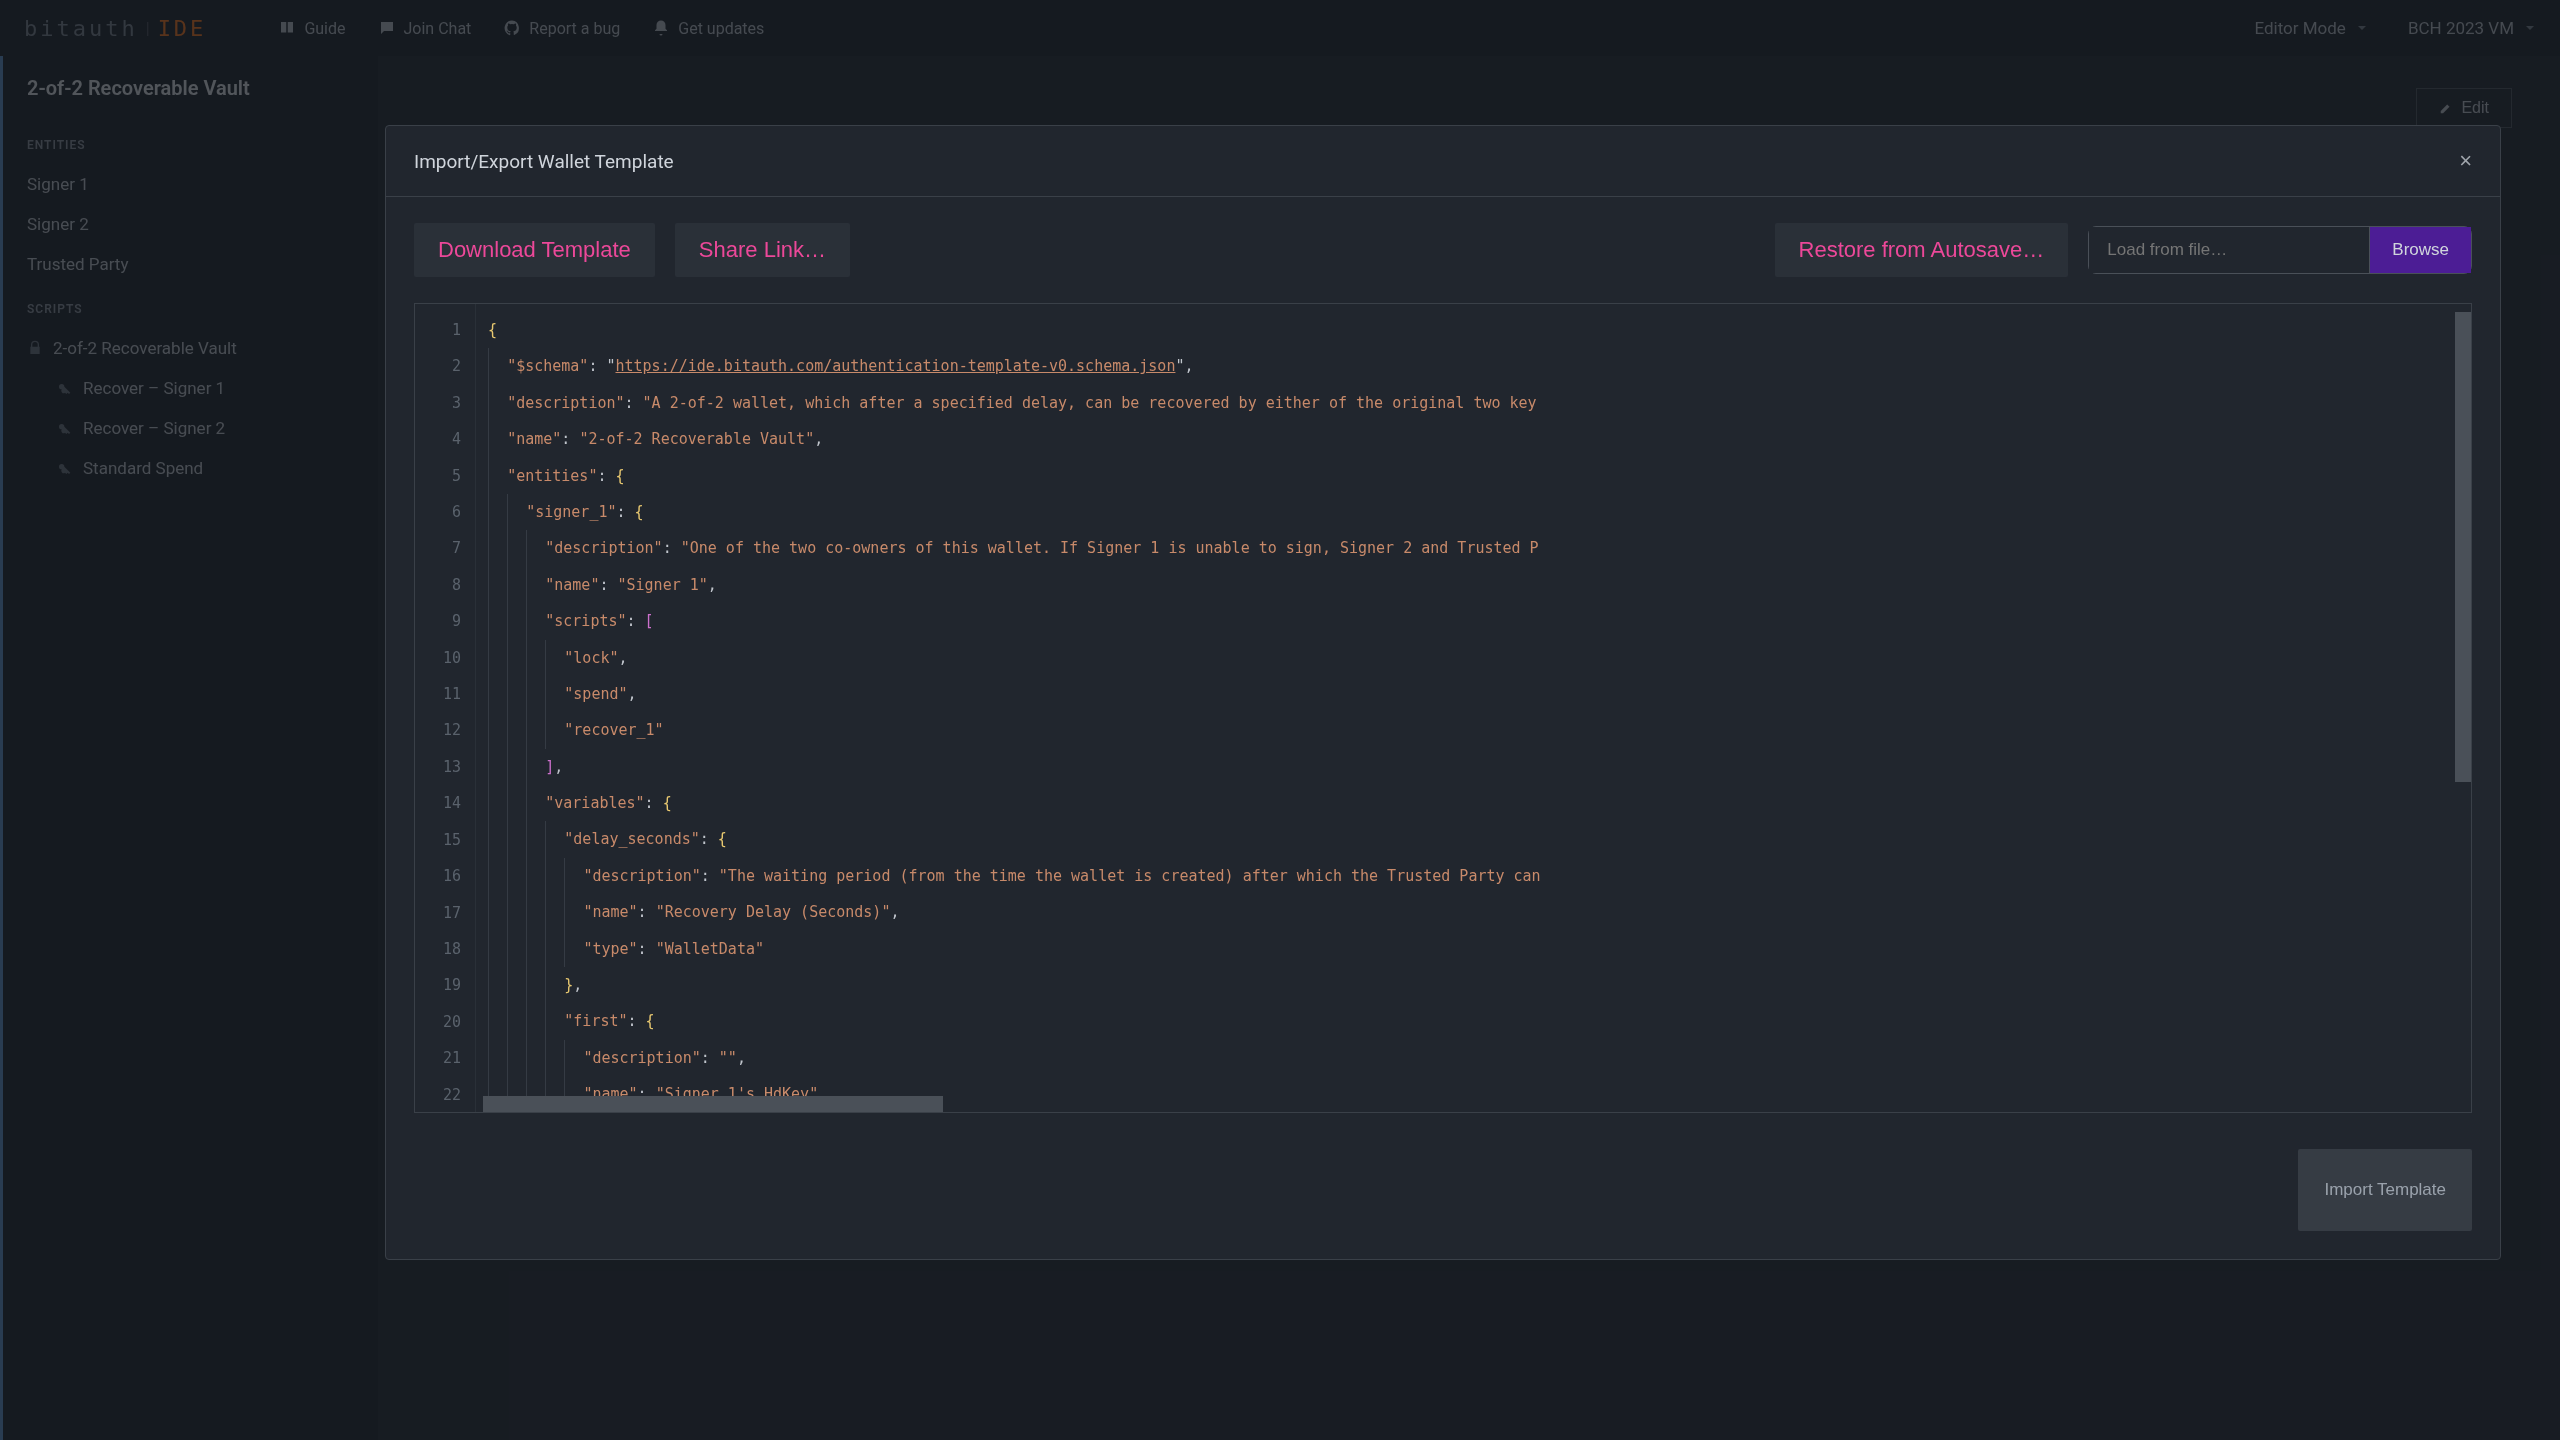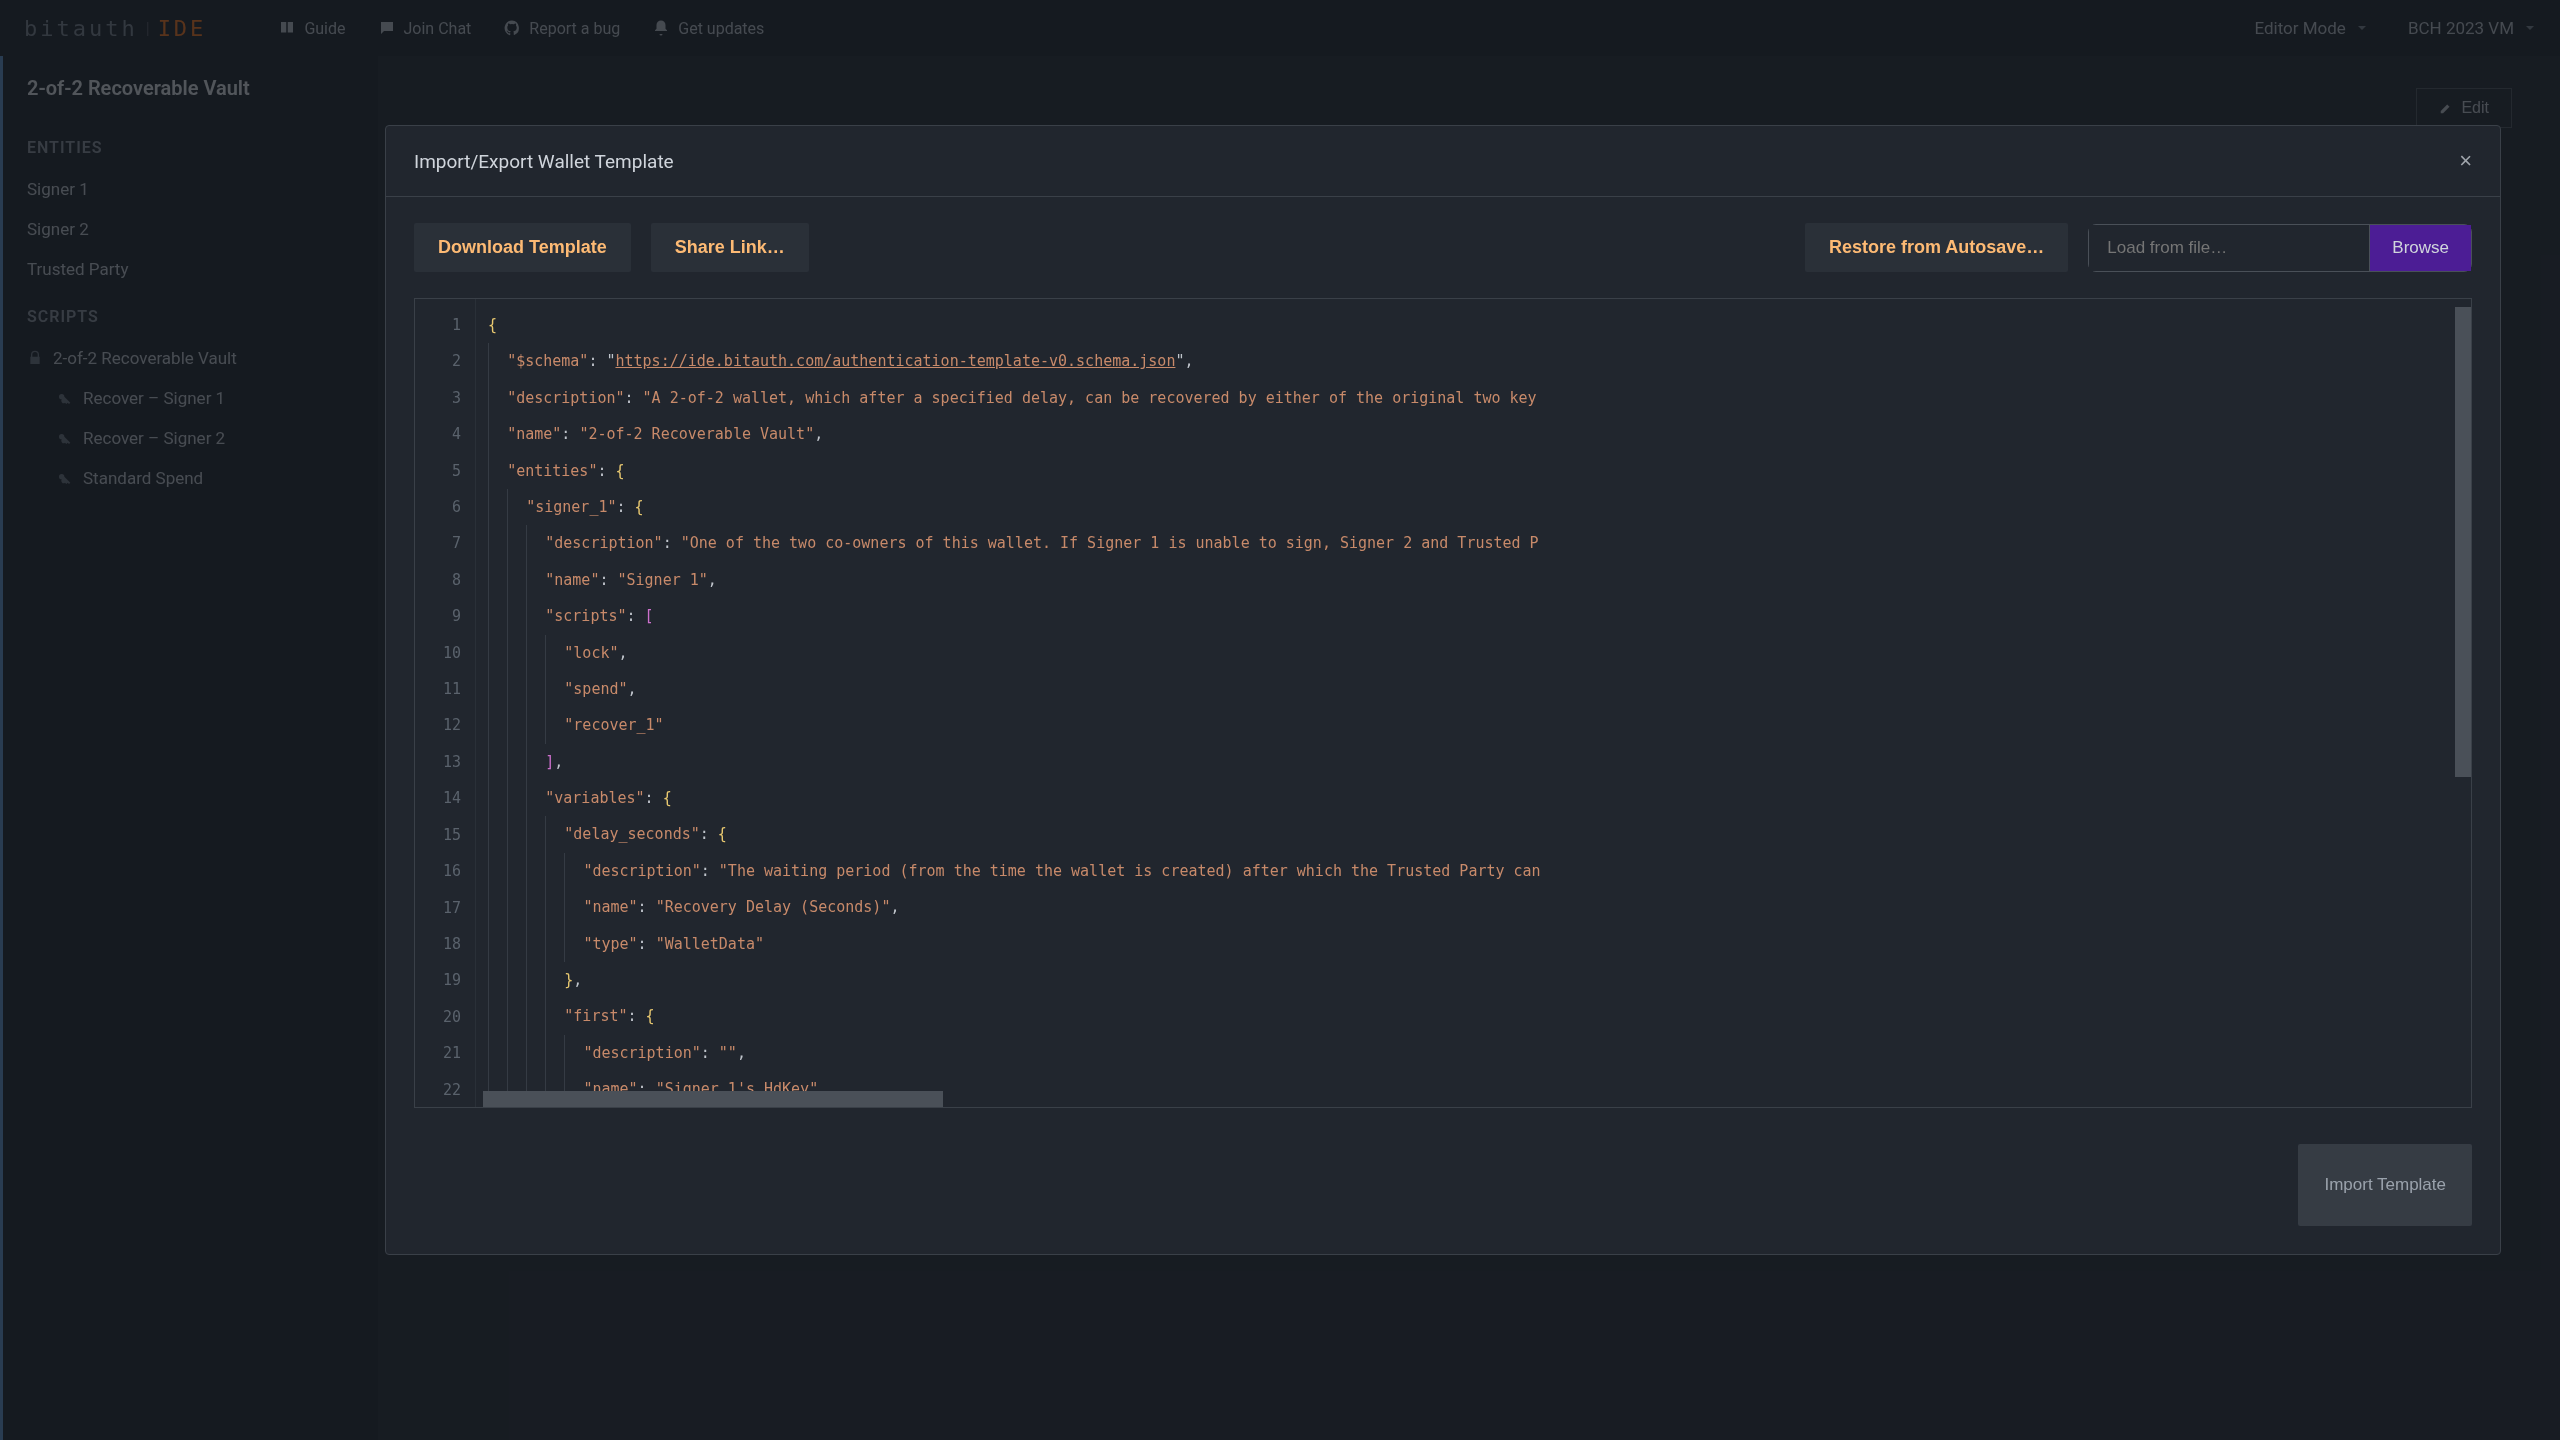--- a/index.html
+++ b/index.html
@@ -78,21 +78,21 @@
   border-left: 3px solid #5a8fc9;
 }
 .sidebar-title {
   padding: 20px 24px;
   font-size: 20px;
   font-weight: 600;
   color: #e0e4e8;
 }
 .sidebar-section {
   padding: 18px 24px 12px;
-  font-size: 16px;
+  font-size: 12px;
   font-weight: 600;
   color: #8a929c;
   letter-spacing: 1px;
 }
 .sidebar-item {
   padding: 10px 24px;
   font-size: 17px;
   color: #c0c5cc;
   cursor: pointer;
   display: flex;
@@ -171,26 +171,25 @@
 
 .dialog-toolbar {
   padding: 26px 28px;
   display: flex;
   align-items: center;
   gap: 20px;
 }
 .btn {
   padding: 14px 24px;
   background: #2a3038;
-  color: #fdba74;
+  color: #ec4899;
   border: none;
-  font-size: 18px;
+  font-size: 22px;
   cursor: pointer;
   border-radius: 2px;
-  font-weight: bold;
 }
 .toolbar-spacer { flex: 1; }
 .file-input-group {
   display: flex;
   border: 1px solid #4a5058;
   border-radius: 8px;
 }
 .file-input {
   padding: 13px 18px;
   background: #21262e;

